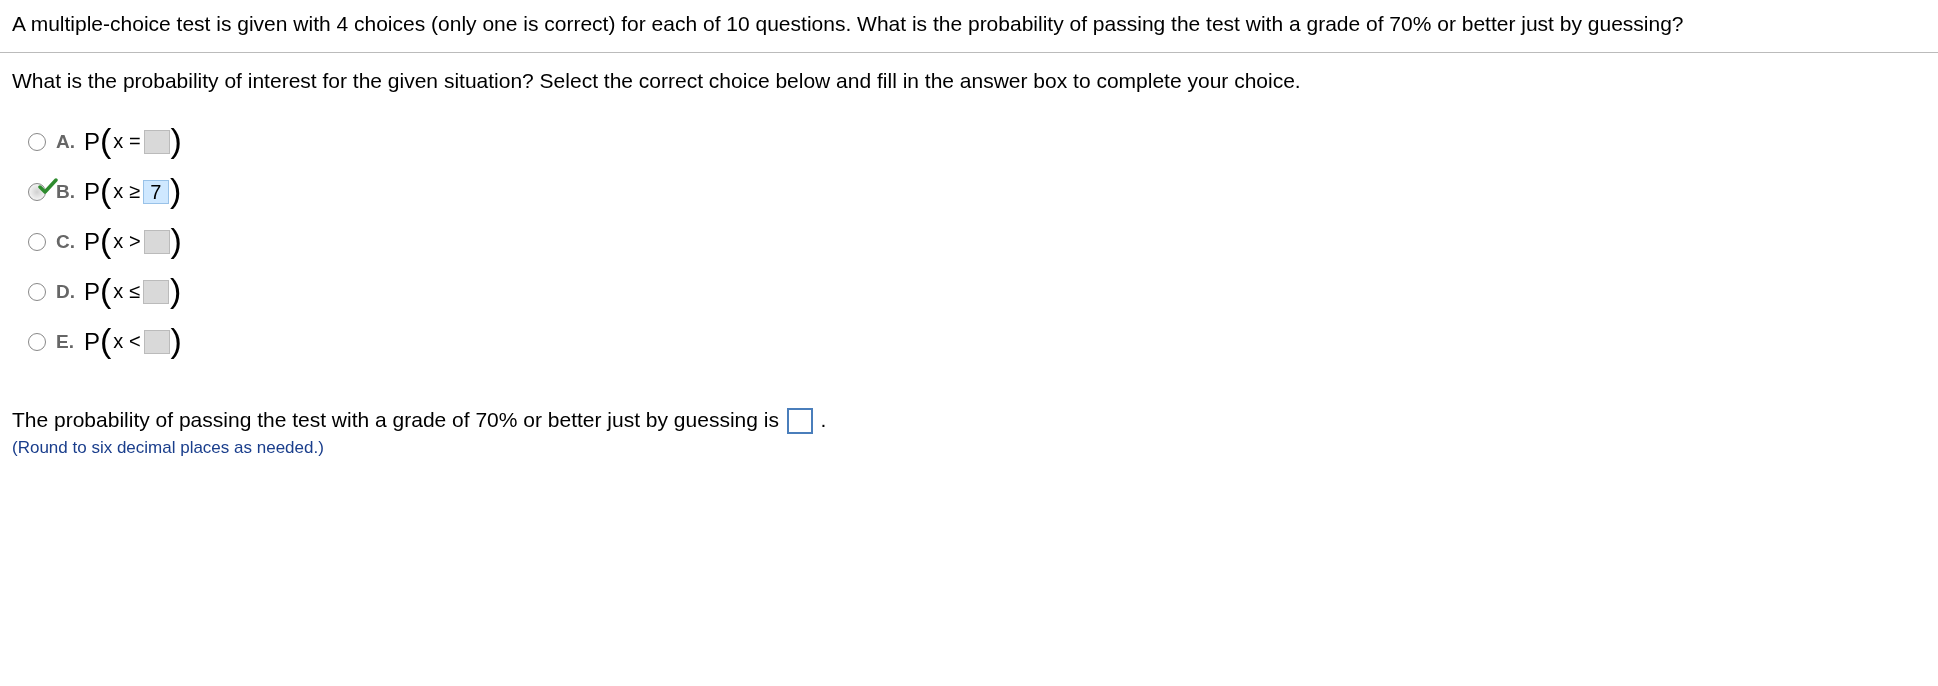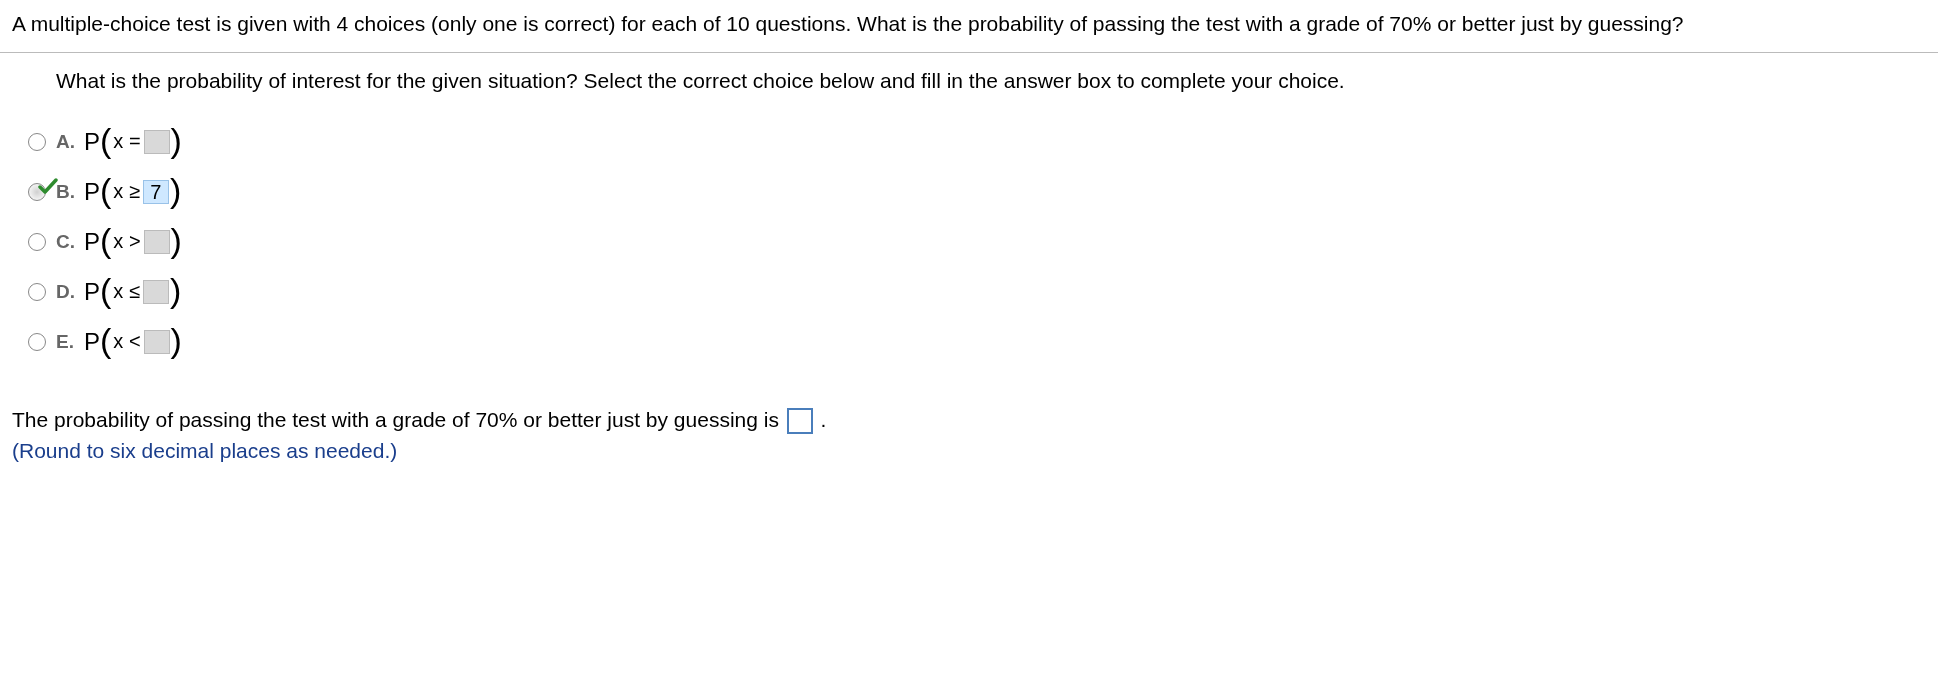--- a/index.html
+++ b/index.html
@@ -15,21 +15,20 @@
       padding: 0;
     }
     .question-header {
       padding: 10px 12px 14px 12px;
       border-bottom: 1px solid #bbb;
       line-height: 1.35;
     }
     .sub-question {
       padding: 14px 28px 10px 12px;
       line-height: 1.35;
-      margin-left: 44px;
     }
     .choices {
       padding: 20px 12px 10px 28px;
     }
     .choice-row {
       display: flex;
       align-items: center;
       margin-bottom: 18px;
       min-height: 32px;
     }
@@ -113,21 +112,21 @@
       display: inline-block;
       width: 26px;
       height: 26px;
       border: 2px solid #4a7ebb;
       background: #fff;
       vertical-align: middle;
       margin: 0 2px;
     }
     .note {
       color: #1a3e8c;
-      font-size: 21px;
+      font-size: 17px;
     }
   </style>
 </head>
 <body>
 
 <div class="question-header">
   <span>A multiple-choice test is given with 4 choices (only one is correct) for each of 10 questions. What is the probability of passing the test with a grade of 70% or better just by guessing?</span>
 </div>
 
 <div class="sub-question">

